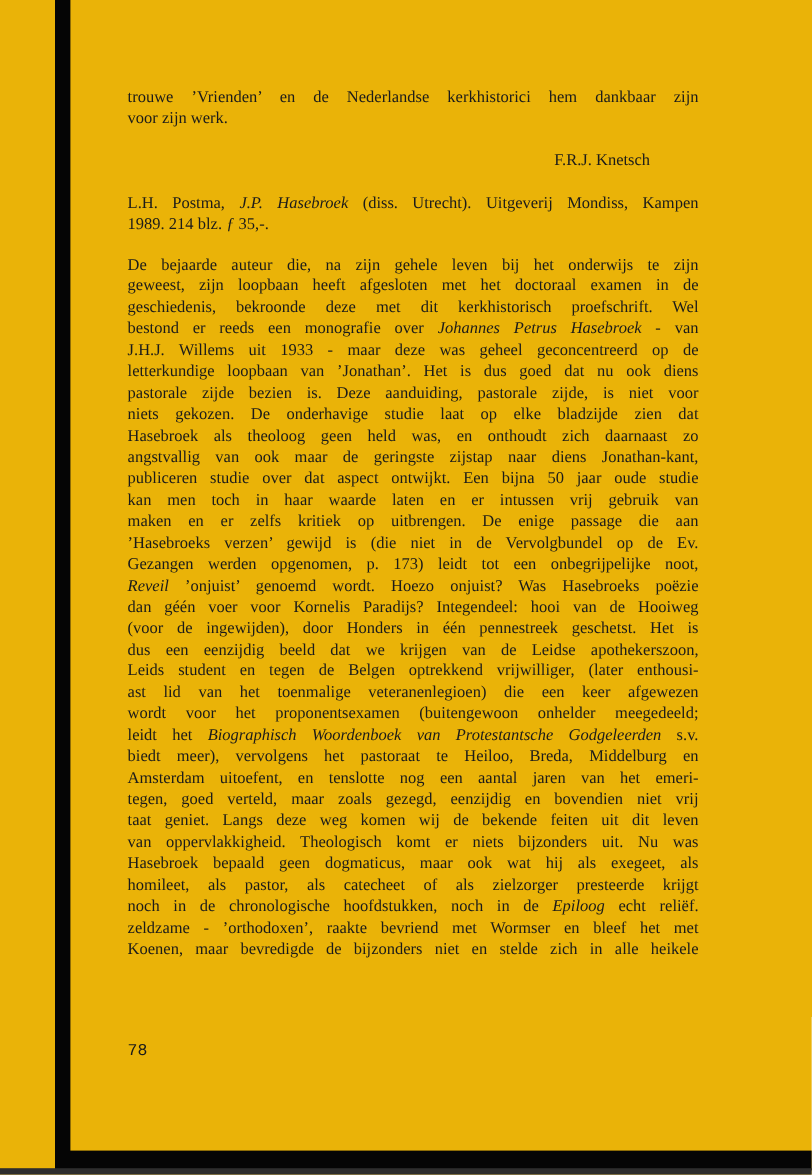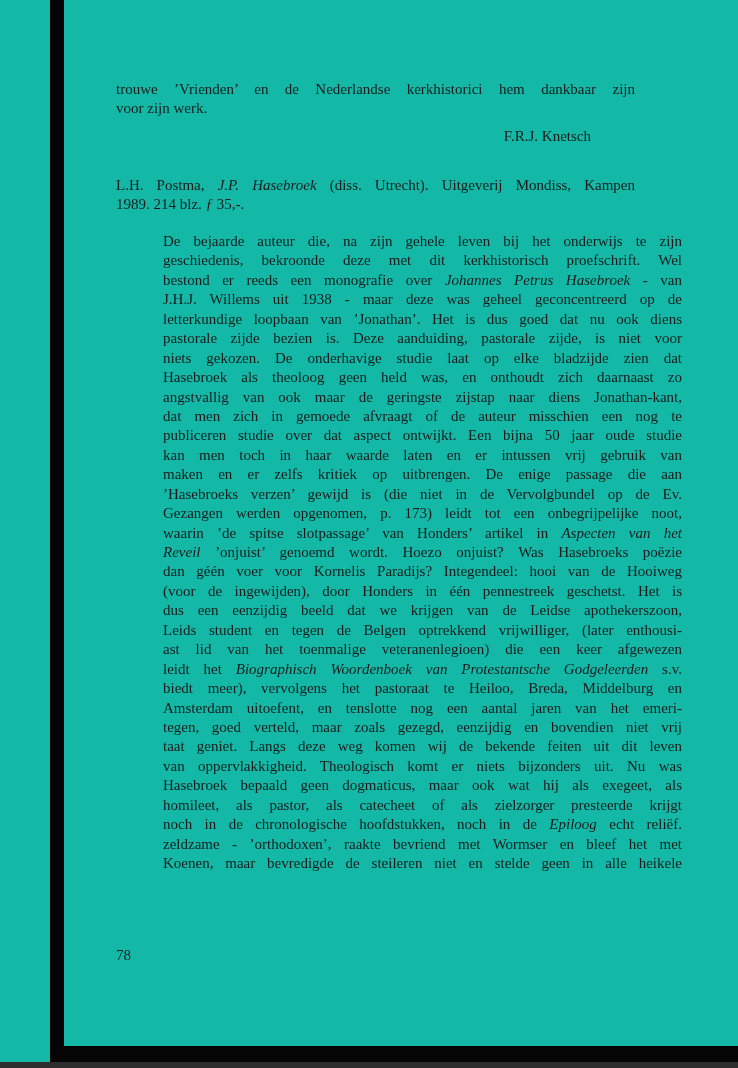--- a/index.html
+++ b/index.html
@@ -5,21 +5,21 @@
   * { margin: 0; padding: 0; box-sizing: border-box; }
   html, body {
     width: 738px; height: 1068px;
     background: #ffffff;
     overflow: hidden;
     font-family: "Liberation Serif", "DejaVu Serif", serif;
   }
   .page {
     position: relative;
     width: 738px; height: 1068px;
-    background: #14b8a6;
+    background: #eab308;
     color: #1b1b1b;
   }
   .scan-bar-left {
     position: absolute;
     left: 50px; top: 0;
     width: 14px; height: 1064px;
     background: #050505;
   }
   .scan-bar-bottom {
     position: absolute;
@@ -36,41 +36,42 @@
   .text-column {
     position: absolute;
     left: 116px; top: 0;
     width: 519px;
     font-size: 15px;
     line-height: 19.43px;
   }
   .para { position: absolute; width: 519px; }
   .closing   { top: 80px; }
   .citation  { top: 176px; }
-  .review    { top: 232px; margin-left: 47px; }
+  .review    { top: 232px; }
   .line {
     text-align: justify;
     text-align-last: justify;
     white-space: normal;
   }
   .line.last {
     text-align-last: left;
   }
   .line i { font-style: italic; }
   .attribution {
     position: absolute;
-    top: 127px;
+    top: 137px;
     width: 519px;
     text-align: right;
     padding-right: 44px;
   }
   .page-number {
     position: absolute;
     top: 946px;
     left: 0;
+    font-family: Liberation Mono, monospace;
   }
 </style>
 </head>
 <body>
 
 <div class="page">
 
   <div class="scan-bar-left"></div>
   <div class="scan-bar-bottom"></div>
   <div class="scan-strip-bottom"></div>
@@ -84,50 +85,50 @@
 
     <div class="attribution">F.R.J. Knetsch</div>
 
     <div class="para citation">
         <div class="line"><span>L.H. Postma, </span><i>J.P. Hasebroek</i><span> (diss. Utrecht). Uitgeverij Mondiss, Kampen</span></div>
         <div class="line last"><span>1989. 214 blz. </span><i>ƒ</i><span> 35,-.</span></div>
       </div>
 
     <div class="para review">
         <div class="line"><span>De bejaarde auteur die, na zijn gehele leven bij het onderwijs te zijn</span></div>
+        <div class="line"><span>geweest, zijn loopbaan heeft afgesloten met het doctoraal examen in de</span></div>
         <div class="line"><span>geschiedenis, bekroonde deze met dit kerkhistorisch proefschrift. Wel</span></div>
         <div class="line"><span>bestond er reeds een monografie over </span><i>Johannes Petrus Hasebroek</i><span> - van</span></div>
-        <div class="line"><span>J.H.J. Willems uit 1938 - maar deze was geheel geconcentreerd op de</span></div>
+        <div class="line"><span>J.H.J. Willems uit 1933 - maar deze was geheel geconcentreerd op de</span></div>
         <div class="line"><span>letterkundige loopbaan van ’Jonathan’. Het is dus goed dat nu ook diens</span></div>
         <div class="line"><span>pastorale zijde bezien is. Deze aanduiding, pastorale zijde, is niet voor</span></div>
         <div class="line"><span>niets gekozen. De onderhavige studie laat op elke bladzijde zien dat</span></div>
         <div class="line"><span>Hasebroek als theoloog geen held was, en onthoudt zich daarnaast zo</span></div>
         <div class="line"><span>angstvallig van ook maar de geringste zijstap naar diens Jonathan-kant,</span></div>
-        <div class="line"><span>dat men zich in gemoede afvraagt of de auteur misschien een nog te</span></div>
         <div class="line"><span>publiceren studie over dat aspect ontwijkt. Een bijna 50 jaar oude studie</span></div>
         <div class="line"><span>kan men toch in haar waarde laten en er intussen vrij gebruik van</span></div>
         <div class="line"><span>maken en er zelfs kritiek op uitbrengen. De enige passage die aan</span></div>
         <div class="line"><span>’Hasebroeks verzen’ gewijd is (die niet in de Vervolgbundel op de Ev.</span></div>
         <div class="line"><span>Gezangen werden opgenomen, p. 173) leidt tot een onbegrijpelijke noot,</span></div>
-        <div class="line"><span>waarin ’de spitse slotpassage’ van Honders’ artikel in </span><i>Aspecten van het</i></div>
         <div class="line"><i>Reveil</i><span> ’onjuist’ genoemd wordt. Hoezo onjuist? Was Hasebroeks poëzie</span></div>
         <div class="line"><span>dan géén voer voor Kornelis Paradijs? Integendeel: hooi van de Hooiweg</span></div>
         <div class="line"><span>(voor de ingewijden), door Honders in één pennestreek geschetst. Het is</span></div>
         <div class="line"><span>dus een eenzijdig beeld dat we krijgen van de Leidse apothekerszoon,</span></div>
         <div class="line"><span>Leids student en tegen de Belgen optrekkend vrijwilliger, (later enthousi-</span></div>
         <div class="line"><span>ast lid van het toenmalige veteranenlegioen) die een keer afgewezen</span></div>
+        <div class="line"><span>wordt voor het proponentsexamen (buitengewoon onhelder meegedeeld;</span></div>
         <div class="line"><span>leidt het </span><i>Biographisch Woordenboek van Protestantsche Godgeleerden</i><span> s.v.</span></div>
         <div class="line"><span>biedt meer), vervolgens het pastoraat te Heiloo, Breda, Middelburg en</span></div>
         <div class="line"><span>Amsterdam uitoefent, en tenslotte nog een aantal jaren van het emeri-</span></div>
         <div class="line"><span>tegen, goed verteld, maar zoals gezegd, eenzijdig en bovendien niet vrij</span></div>
         <div class="line"><span>taat geniet. Langs deze weg komen wij de bekende feiten uit dit leven</span></div>
         <div class="line"><span>van oppervlakkigheid. Theologisch komt er niets bijzonders uit. Nu was</span></div>
         <div class="line"><span>Hasebroek bepaald geen dogmaticus, maar ook wat hij als exegeet, als</span></div>
         <div class="line"><span>homileet, als pastor, als catecheet of als zielzorger presteerde krijgt</span></div>
         <div class="line"><span>noch in de chronologische hoofdstukken, noch in de </span><i>Epiloog</i><span> echt reliëf.</span></div>
         <div class="line"><span>zeldzame - ’orthodoxen’, raakte bevriend met Wormser en bleef het met</span></div>
-        <div class="line"><span>Koenen, maar bevredigde de steileren niet en stelde geen in alle heikele</span></div>
+        <div class="line"><span>Koenen, maar bevredigde de bijzonders niet en stelde zich in alle heikele</span></div>
       </div>
 
     <div class="page-number">78</div>
 
   </div>
 </div>
 
 </body></html>

